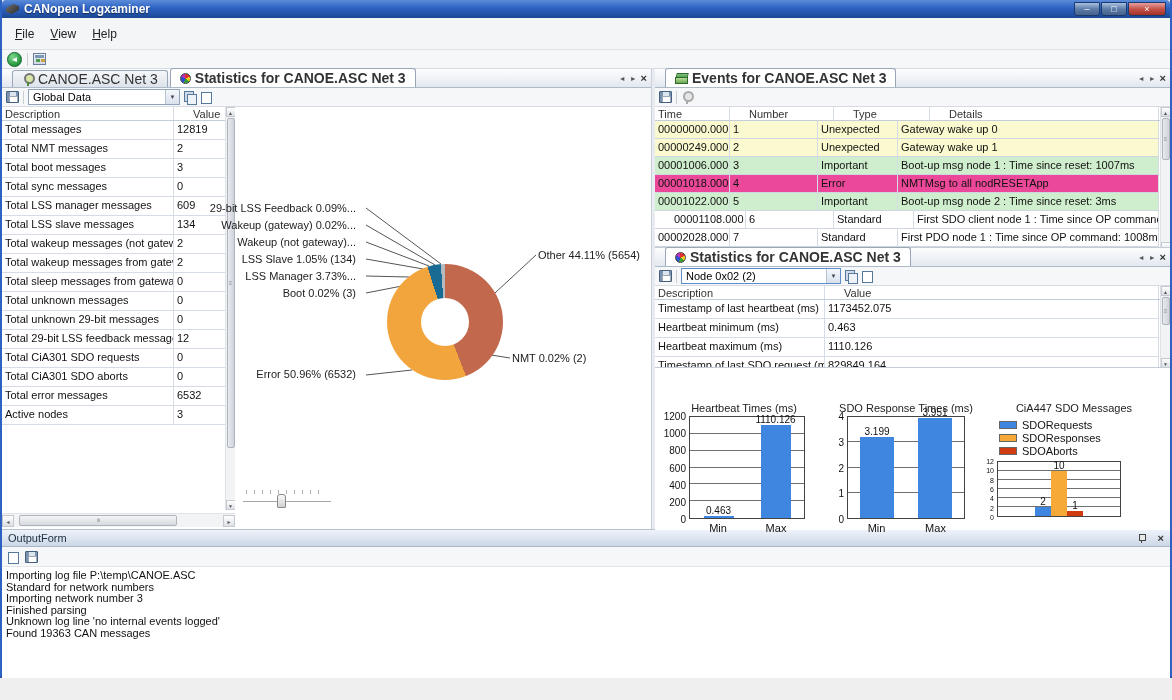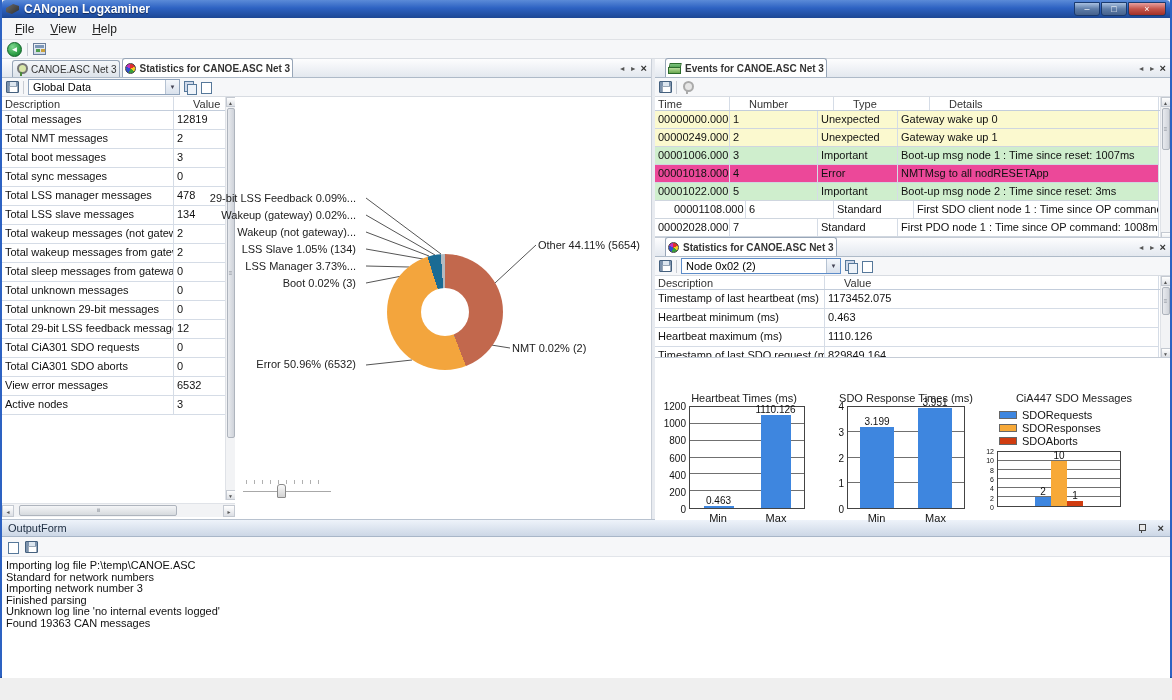--- a/index.html
+++ b/index.html
@@ -9,33 +9,33 @@
 
   
   .titlebar { height:18px; background:linear-gradient(#5b8bd8,#2d62c2 45%,#1c4794); display:flex; align-items:center; padding:0 4px; border-radius:4px 4px 0 0; }
   .app-icon { width:13px; height:10px; background:linear-gradient(135deg,#6b6b6b,#2e2e2e); clip-path:polygon(0 40%,55% 0,100% 20%,100% 60%,45% 100%,0 80%); margin-right:5px; }
   .title-text { color:#fff; font-size:12px; font-weight:bold; text-shadow:0 1px 1px rgba(0,0,0,.5); }
   .win-buttons { margin-left:auto; display:flex; gap:1px; }
   .win-btn { width:26px; height:14px; font-size:9px; line-height:13px; text-align:center; color:#fff; border:1px solid #1a3a6e; border-radius:0 0 3px 3px; background:linear-gradient(#a8c0e0,#5d7ca8 50%,#46618c); cursor:default; }
   .win-btn.close { width:38px; background:linear-gradient(#e8a0a0,#c4544a 50%,#a03028); }
 
   
-  .menubar { height:22px; background:#f4f5f7; border-bottom:1px solid #e0e2e6; display:flex; align-items:center; padding-left:6px; gap:2px; }
+  .menubar { height:32px; background:#f4f5f7; border-bottom:1px solid #e0e2e6; display:flex; align-items:center; padding-left:6px; gap:2px; }
   .menu-item { display:inline-block; font-size:12px; color:#222; padding:2px 7px; }
   .menu-item::first-letter { text-decoration:underline; }
   .toolbar { height:19px; background:#f6f7f9; border-bottom:1px solid #d8dce2; display:flex; align-items:center; padding-left:5px; gap:5px; }
   .back-btn { width:15px; height:15px; border-radius:50%; background:radial-gradient(circle at 35% 30%,#7fd88f,#2fa048 60%,#157a30); border:1px solid #0e6126; color:#fff; font-size:8px; line-height:13px; text-align:center; }
   .tb-sep { width:1px; height:13px; background:#c9cdd4; }
   .import-icon { width:13px; height:12px; border:1px solid #6b7f9c; background:linear-gradient(#eef2f8,#cfd8e6); position:relative; }
   .import-icon::before { content:""; position:absolute; top:1px; left:1px; right:1px; height:3px; background:#7d97b8; }
   .import-icon::after { content:""; position:absolute; bottom:2px; left:2px; width:4px; height:3px; background:#4f9e4f; box-shadow:5px 0 0 #c8a03c; }
 
   
   .tabstrip { height:19px; background:linear-gradient(#fdfdfe,#e3e8ef); border-bottom:1px solid #aebacб; border-bottom:1px solid #aebac8; display:flex; align-items:flex-end; padding-left:10px; position:relative; }
-  .tab { height:17px; display:flex; align-items:center; gap:4px; padding:0 2px; font-size:10px; color:#333; border:1px solid #98a6b8; border-bottom:none; border-radius:3px 3px 0 0; background:linear-gradient(#f5f7fa,#dde3ea); margin-right:2px; }
+  .tab { height:17px; display:flex; align-items:center; gap:4px; padding:0 9px; font-size:14px; color:#333; border:1px solid #98a6b8; border-bottom:none; border-radius:3px 3px 0 0; background:linear-gradient(#f5f7fa,#dde3ea); margin-right:2px; }
   .tab.active { background:#fff; font-weight:bold; height:19px; }
   .tab-nav { position:absolute; right:4px; top:3px; display:flex; align-items:center; gap:4px; font-size:7px; color:#555; }
   .tab-nav .x { font-size:11px; font-weight:bold; color:#333; }
   .subtoolbar { height:19px; background:#f6f7f9; border-bottom:1px solid #d8dce2; display:flex; align-items:center; gap:4px; padding-left:4px; }
   .disk-icon { width:13px; height:12px; background:#7d93ad; border:1px solid #44607e; position:relative; border-radius:1px; }
   .disk-icon::before { content:""; position:absolute; top:0; left:3px; width:6px; height:4px; background:#dde6ef; }
   .disk-icon::after { content:""; position:absolute; bottom:0; left:2px; width:7px; height:5px; background:#fff; border:1px solid #9aa8b8; border-bottom:none; }
   .copy-icon { width:12px; height:12px; position:relative; }
   .copy-icon::before { content:""; position:absolute; top:0; left:0; width:8px; height:9px; background:#cfd9ea; border:1px solid #56789a; }
   .copy-icon::after { content:""; position:absolute; top:3px; left:3px; width:8px; height:9px; background:#eef3f9; border:1px solid #56789a; }
@@ -246,21 +246,21 @@
                 <div class="trow">
                   <div class="td c1">Total boot messages</div>
                   <div class="td c2">3</div>
                 </div>
                 <div class="trow">
                   <div class="td c1">Total sync messages</div>
                   <div class="td c2">0</div>
                 </div>
                 <div class="trow">
                   <div class="td c1">Total LSS manager messages</div>
-                  <div class="td c2">478</div>
+                  <div class="td c2">609</div>
                 </div>
                 <div class="trow">
                   <div class="td c1">Total LSS slave messages</div>
                   <div class="td c2">134</div>
                 </div>
                 <div class="trow">
                   <div class="td c1">Total wakeup messages (not gateway)</div>
                   <div class="td c2">2</div>
                 </div>
                 <div class="trow">
@@ -285,21 +285,21 @@
                 </div>
                 <div class="trow">
                   <div class="td c1">Total CiA301 SDO requests</div>
                   <div class="td c2">0</div>
                 </div>
                 <div class="trow">
                   <div class="td c1">Total CiA301 SDO aborts</div>
                   <div class="td c2">0</div>
                 </div>
                 <div class="trow">
-                  <div class="td c1">View error messages</div>
+                  <div class="td c1">Total error messages</div>
                   <div class="td c2">6532</div>
                 </div>
                 <div class="trow">
                   <div class="td c1">Active nodes</div>
                   <div class="td c2">3</div>
                 </div>
               </div>
             <div class="vscroll" style="height:403px">
               <span class="sb-btn">▲</span>
               <span class="sb-thumb" style="height:330px"></span>

